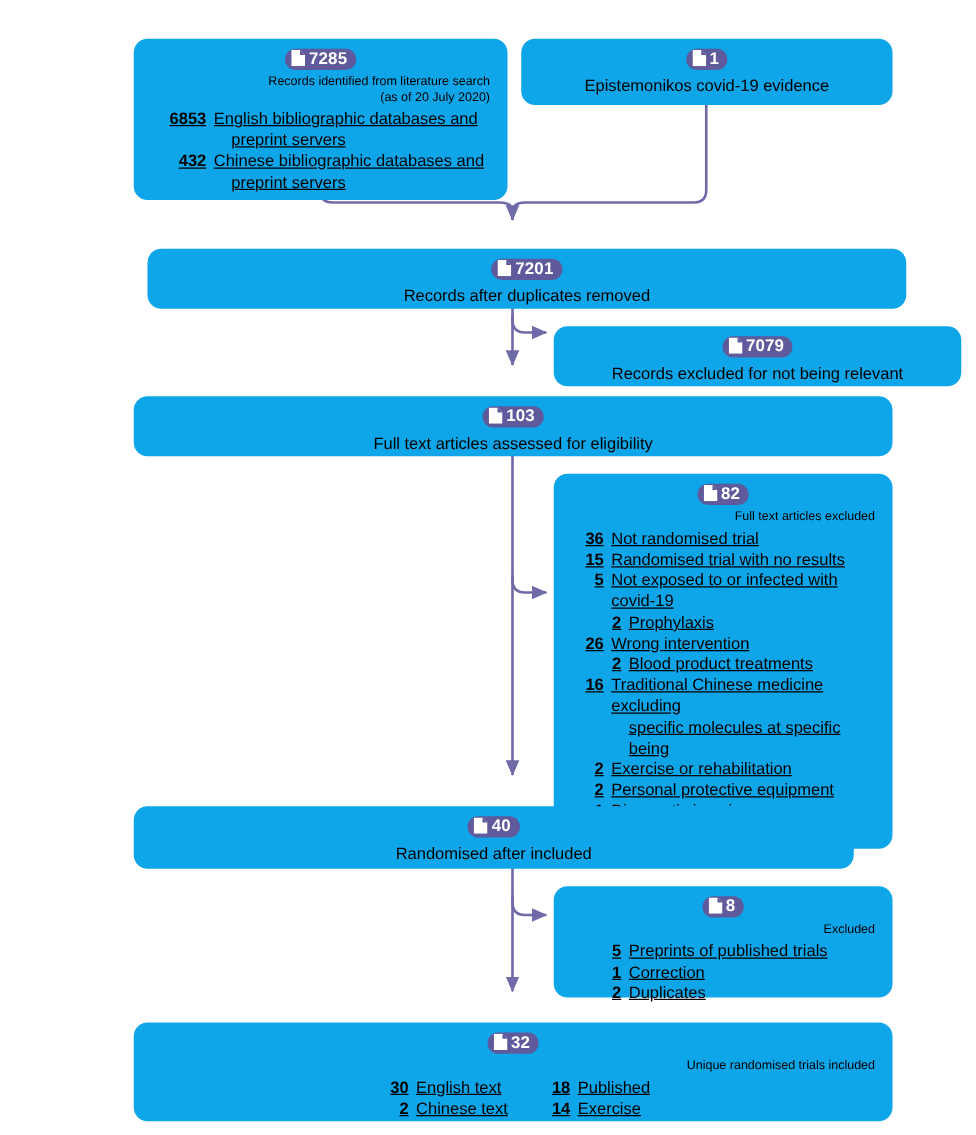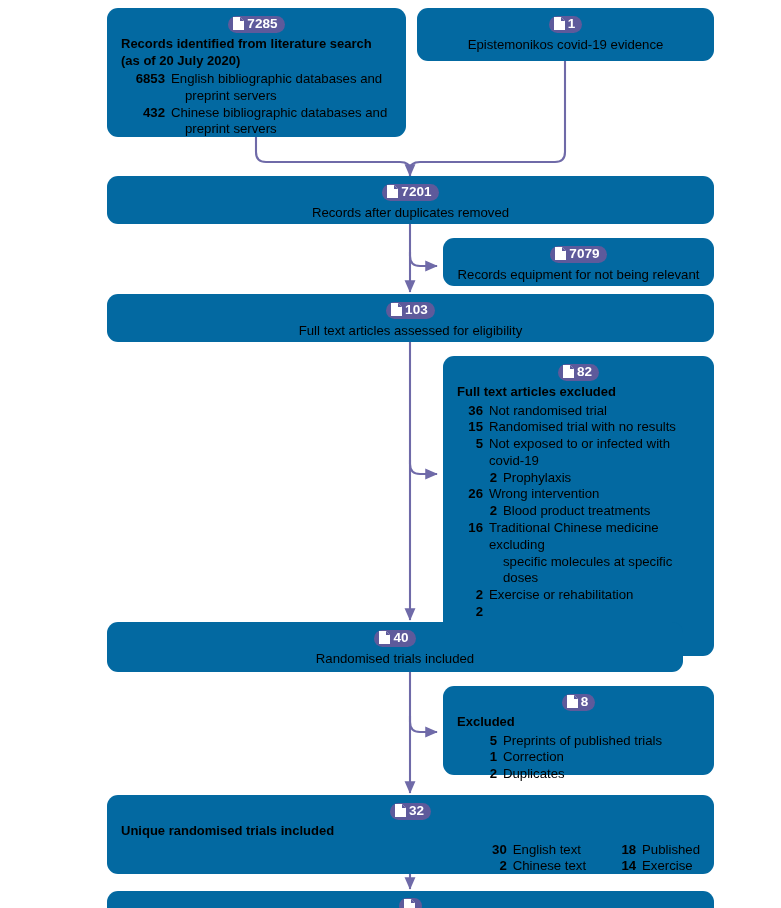--- a/index.html
+++ b/index.html
@@ -30,24 +30,25 @@
     width: 781px;
     height: 908px;
     z-index: 1;
     pointer-events: none;
   }
 
   
   .box {
     position: absolute;
     box-sizing: border-box;
-    background: #0369a1;
+    background: #0ea5e9;
     border-radius: 11px;
     z-index: 2;
     padding: 8px 14px 24px 14px;
+    margin-top: 23px;
   }
 
   
   .badge {
     display: inline-flex;
     align-items: center;
     gap: 3px;
     background: #5e5a9b;
     border-radius: 9px;
     padding: 1px 7px 2px 5px;
@@ -61,40 +62,41 @@
   }
   .doc-icon { display: block; }
 
   .badge-row {
     text-align: center;
     line-height: 1;
     margin-bottom: 3px;
   }
 
   .box-title {
-    text-align: left;
-    font-size: 13px;
-    font-weight: bold;
+    text-align: right;
+    font-size: 10px;
+    font-weight: normal;
     line-height: 1.26;
   }
   .box-subtitle {
     text-align: center;
     font-size: 13.2px;
     line-height: 1.3;
   }
 
   
   .items {
     margin-top: 2px;
   }
   .item {
     display: flex;
     align-items: baseline;
     font-size: 13.2px;
     line-height: 1.27;
+    text-decoration: underline;
   }
   .item .num {
     font-weight: bold;
     text-align: right;
     flex: 0 0 auto;
     padding-right: 6px;
     white-space: nowrap;
   }
   .item .lbl {
     flex: 1 1 auto;
@@ -106,21 +108,21 @@
   .item.sub .num { padding-left: 14px; }
 
   
   .items-w .num { width: 44px; }
   
   .items-n .num { width: 26px; }
 
   
   .cols {
     display: flex;
-    justify-content: flex-end;
+    justify-content: center;
     gap: 24px;
     margin-top: 2px;
   }
   .col .item .num { width: 26px; }
 </style>
 </head>
 <body>
 
 <div id="diagram">
 
@@ -186,44 +188,44 @@
         <svg class="doc-icon" width="11" height="13" viewBox="0 0 11 13">
           <path d="M0,0 L7,0 L11,4 L11,13 L0,13 Z" fill="#ffffff"></path>
           <path d="M7,0 L7,4 L11,4 Z" fill="#5e5a9b"></path>
         </svg>
         <span class="badge-count">1</span>
       </span>
     </div>
     <div class="box-subtitle">Epistemonikos covid-19 evidence</div>
   </div>
 
-  <div class="box" style="left:107px; top:176px; width:607px; height:48px;">
+  <div class="box" style="left:118px; top:176px; width:607px; height:48px;">
     <div class="badge-row">
       <span class="badge">
         <svg class="doc-icon" width="11" height="13" viewBox="0 0 11 13">
           <path d="M0,0 L7,0 L11,4 L11,13 L0,13 Z" fill="#ffffff"></path>
           <path d="M7,0 L7,4 L11,4 Z" fill="#5e5a9b"></path>
         </svg>
         <span class="badge-count">7201</span>
       </span>
     </div>
     <div class="box-subtitle">Records after duplicates removed</div>
   </div>
 
-  <div class="box" style="left:443px; top:238px; width:271px; height:48px;">
+  <div class="box" style="left:443px; top:238px; width:326px; height:48px;">
     <div class="badge-row">
       <span class="badge">
         <svg class="doc-icon" width="11" height="13" viewBox="0 0 11 13">
           <path d="M0,0 L7,0 L11,4 L11,13 L0,13 Z" fill="#ffffff"></path>
           <path d="M7,0 L7,4 L11,4 Z" fill="#5e5a9b"></path>
         </svg>
         <span class="badge-count">7079</span>
       </span>
     </div>
-    <div class="box-subtitle">Records equipment for not being relevant</div>
+    <div class="box-subtitle">Records excluded for not being relevant</div>
   </div>
 
   <div class="box" style="left:107px; top:294px; width:607px; height:48px;">
     <div class="badge-row">
       <span class="badge">
         <svg class="doc-icon" width="11" height="13" viewBox="0 0 11 13">
           <path d="M0,0 L7,0 L11,4 L11,13 L0,13 Z" fill="#ffffff"></path>
           <path d="M7,0 L7,4 L11,4 Z" fill="#5e5a9b"></path>
         </svg>
         <span class="badge-count">103</span>
@@ -265,29 +267,30 @@
         <span class="lbl">Wrong intervention</span>
       </div>
       <div class="item sub">
         <span class="num">2</span>
         <span class="lbl">Blood product treatments</span>
       </div>
       <div class="item">
         <span class="num">16</span>
         <span class="lbl">
           <span>Traditional Chinese medicine excluding</span>
-          <span class="cont">specific molecules at specific doses</span>
+          <span class="cont">specific molecules at specific being</span>
         </span>
       </div>
       <div class="item">
         <span class="num">2</span>
         <span class="lbl">Exercise or rehabilitation</span>
       </div>
       <div class="item">
         <span class="num">2</span>
+        <span class="lbl">Personal protective equipment</span>
       </div>
       <div class="item">
         <span class="num">1</span>
         <span class="lbl">Diagnostic imaging</span>
       </div>
       <div class="item">
         <span class="num">1</span>
         <span class="lbl">Psychological and educational</span>
       </div>
       <div class="item">
@@ -300,21 +303,21 @@
   <div class="box" style="left:107px; top:622px; width:576px; height:50px;">
     <div class="badge-row">
       <span class="badge">
         <svg class="doc-icon" width="11" height="13" viewBox="0 0 11 13">
           <path d="M0,0 L7,0 L11,4 L11,13 L0,13 Z" fill="#ffffff"></path>
           <path d="M7,0 L7,4 L11,4 Z" fill="#5e5a9b"></path>
         </svg>
         <span class="badge-count">40</span>
       </span>
     </div>
-    <div class="box-subtitle">Randomised trials included</div>
+    <div class="box-subtitle">Randomised after included</div>
   </div>
 
   <div class="box" style="left:443px; top:686px; width:271px; height:89px;">
     <div class="badge-row">
       <span class="badge">
         <svg class="doc-icon" width="11" height="13" viewBox="0 0 11 13">
           <path d="M0,0 L7,0 L11,4 L11,13 L0,13 Z" fill="#ffffff"></path>
           <path d="M7,0 L7,4 L11,4 Z" fill="#5e5a9b"></path>
         </svg>
         <span class="badge-count">8</span>

